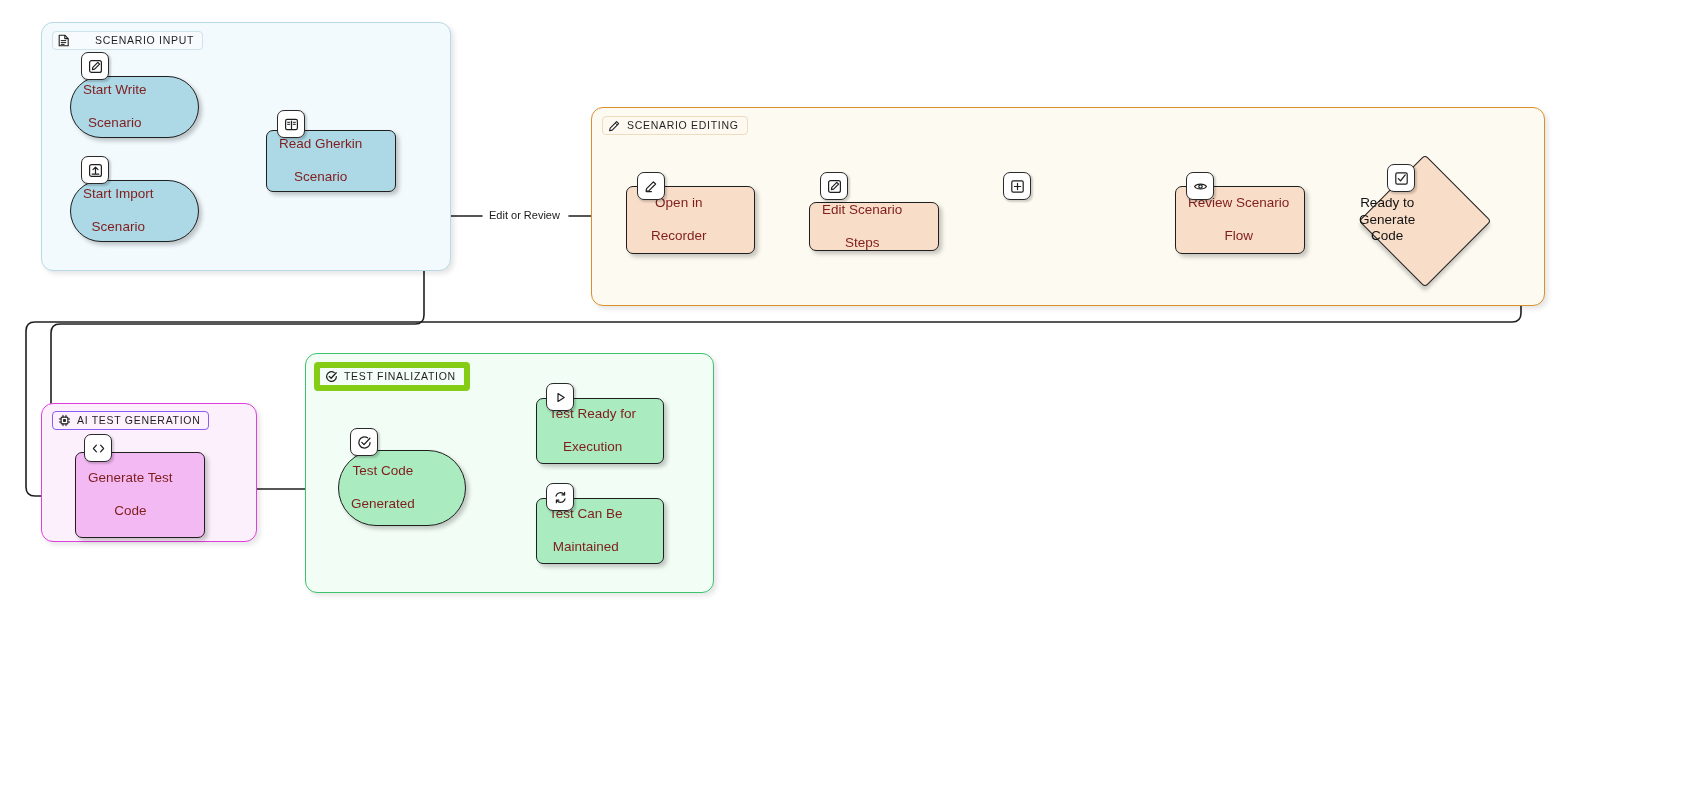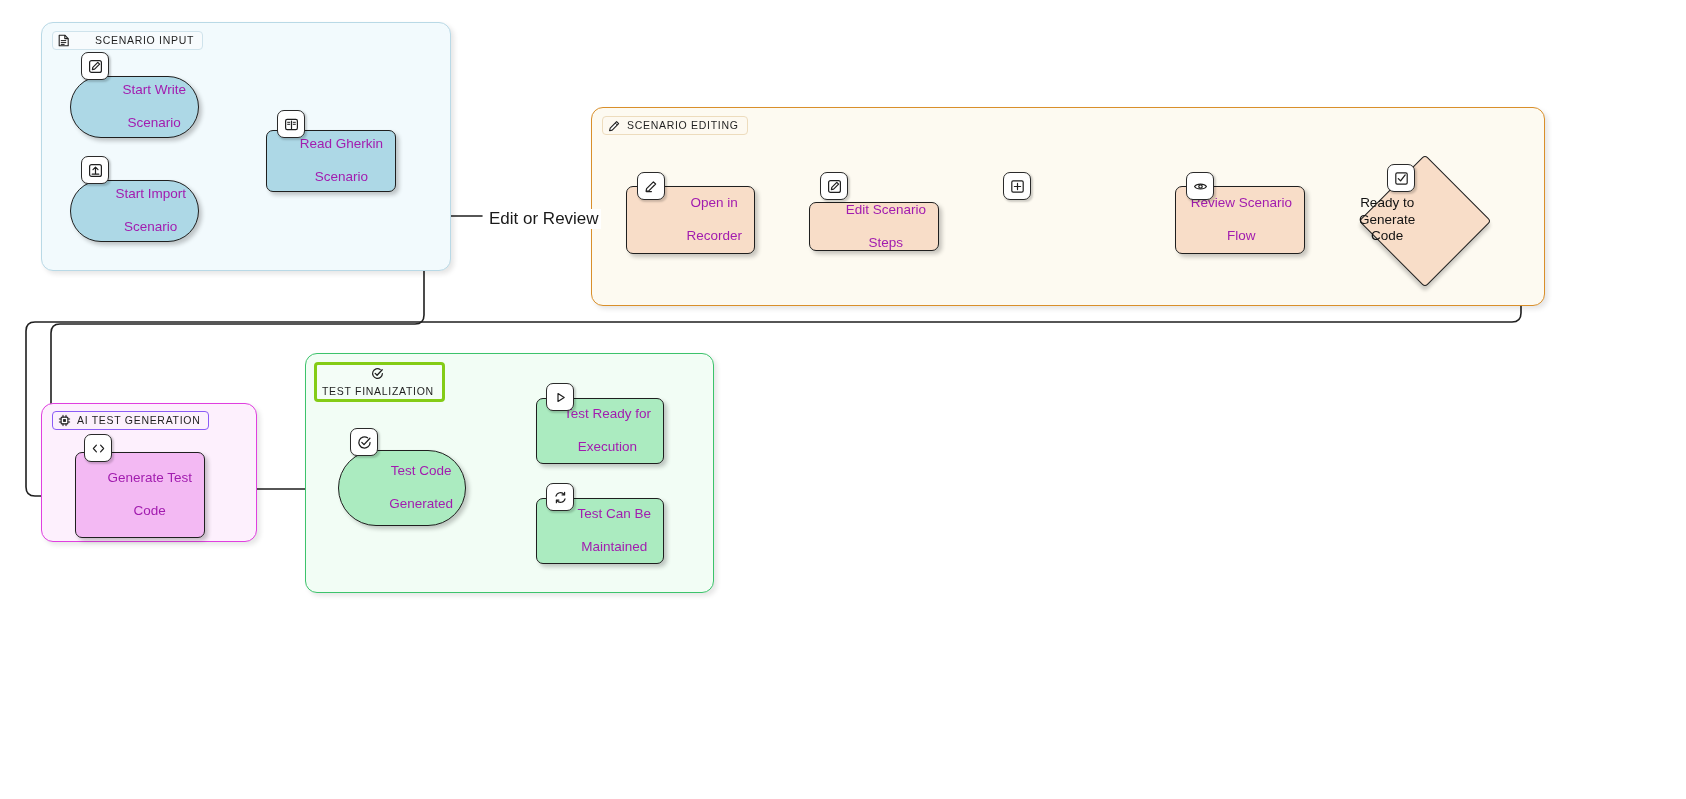--- a/index.html
+++ b/index.html
@@ -16,27 +16,27 @@
   .cl-ai      {border:1.4px solid #e03fe0; background:#fdf0fd;}
   .cl-final   {border:1.4px solid #3cc36b; background:#f2fdf5;}
 
   .cl-label{position:absolute;display:flex;align-items:center;gap:6px;
             padding:2px 8px 2px 5px;border-radius:4px;
             font-size:10.5px;letter-spacing:.7px;font-weight:500;color:#1f1f1f;
             white-space:nowrap;line-height:1;}
   .cl-label.l-input{border:1px solid #cfe3ec;background:#f7fbfd;}
   .cl-label.l-edit {border:1px solid #eddcbd;background:#fdf9f0;}
   .cl-label.l-ai   {border:1px solid #8b5cf6;background:#fcf1fc;}
-  .cl-label.l-final{border:3px solid #84cc16;background:#f4fdf7;flex-direction:column;}
+  .cl-label.l-final{border:6px solid #84cc16;background:#f4fdf7;}
   .cl-label svg{display:block;}
 
   
   .node{position:absolute;box-sizing:border-box;display:flex;align-items:center;
-        justify-content:flex-end;text-align:center;
-        border:1.6px solid #1f1f1f;color:#a21caf;font-size:13.5px;line-height:1.22;
+        justify-content:flex-start;text-align:center;
+        border:1.6px solid #1f1f1f;color:#7f1d1d;font-size:13.5px;line-height:1.22;
         box-shadow:3px 3px 4px rgba(0,0,0,.22);}
   .node span{display:block;padding:0 6px;}
   .n-rect{border-radius:7px;}
   .n-stadium{border-radius:999px;}
   .blue {background:#add8e6;}
   .peach{background:#f8ddc8;}
   .pink {background:#f3b9f3;}
   .green{background:#abebc0;}
 
   
@@ -48,21 +48,21 @@
   .n-diamond .dmtxt{position:relative;z-index:2;text-align:center;
       font-size:13.5px;line-height:1.22;color:#121212;}
 
   
   .badge{position:absolute;width:26px;height:26px;border-radius:7px;
          background:#ffffff;border:1.6px solid #2a2a2a;
          display:flex;align-items:center;justify-content:center;
          box-shadow:1.5px 1.5px 2px rgba(0,0,0,.18);z-index:6;}
   .badge svg{display:block;}
 
-  .edgelabel{position:absolute;font-size:17px;color:#1a1a1a;background:#ffffff;
+  .edgelabel{position:absolute;font-size:11px;color:#1a1a1a;background:#ffffff;
              padding:0 2px;white-space:nowrap;z-index:4;}
 </style>
 </head>
 <body>
 
 <div id="stage">
 
   <svg id="wires" viewBox="0 0 1686 799" preserveAspectRatio="none">
     <defs>
       <marker id="ah" markerWidth="12" markerHeight="12" refX="9" refY="5" orient="auto" markerUnits="userSpaceOnUse">

